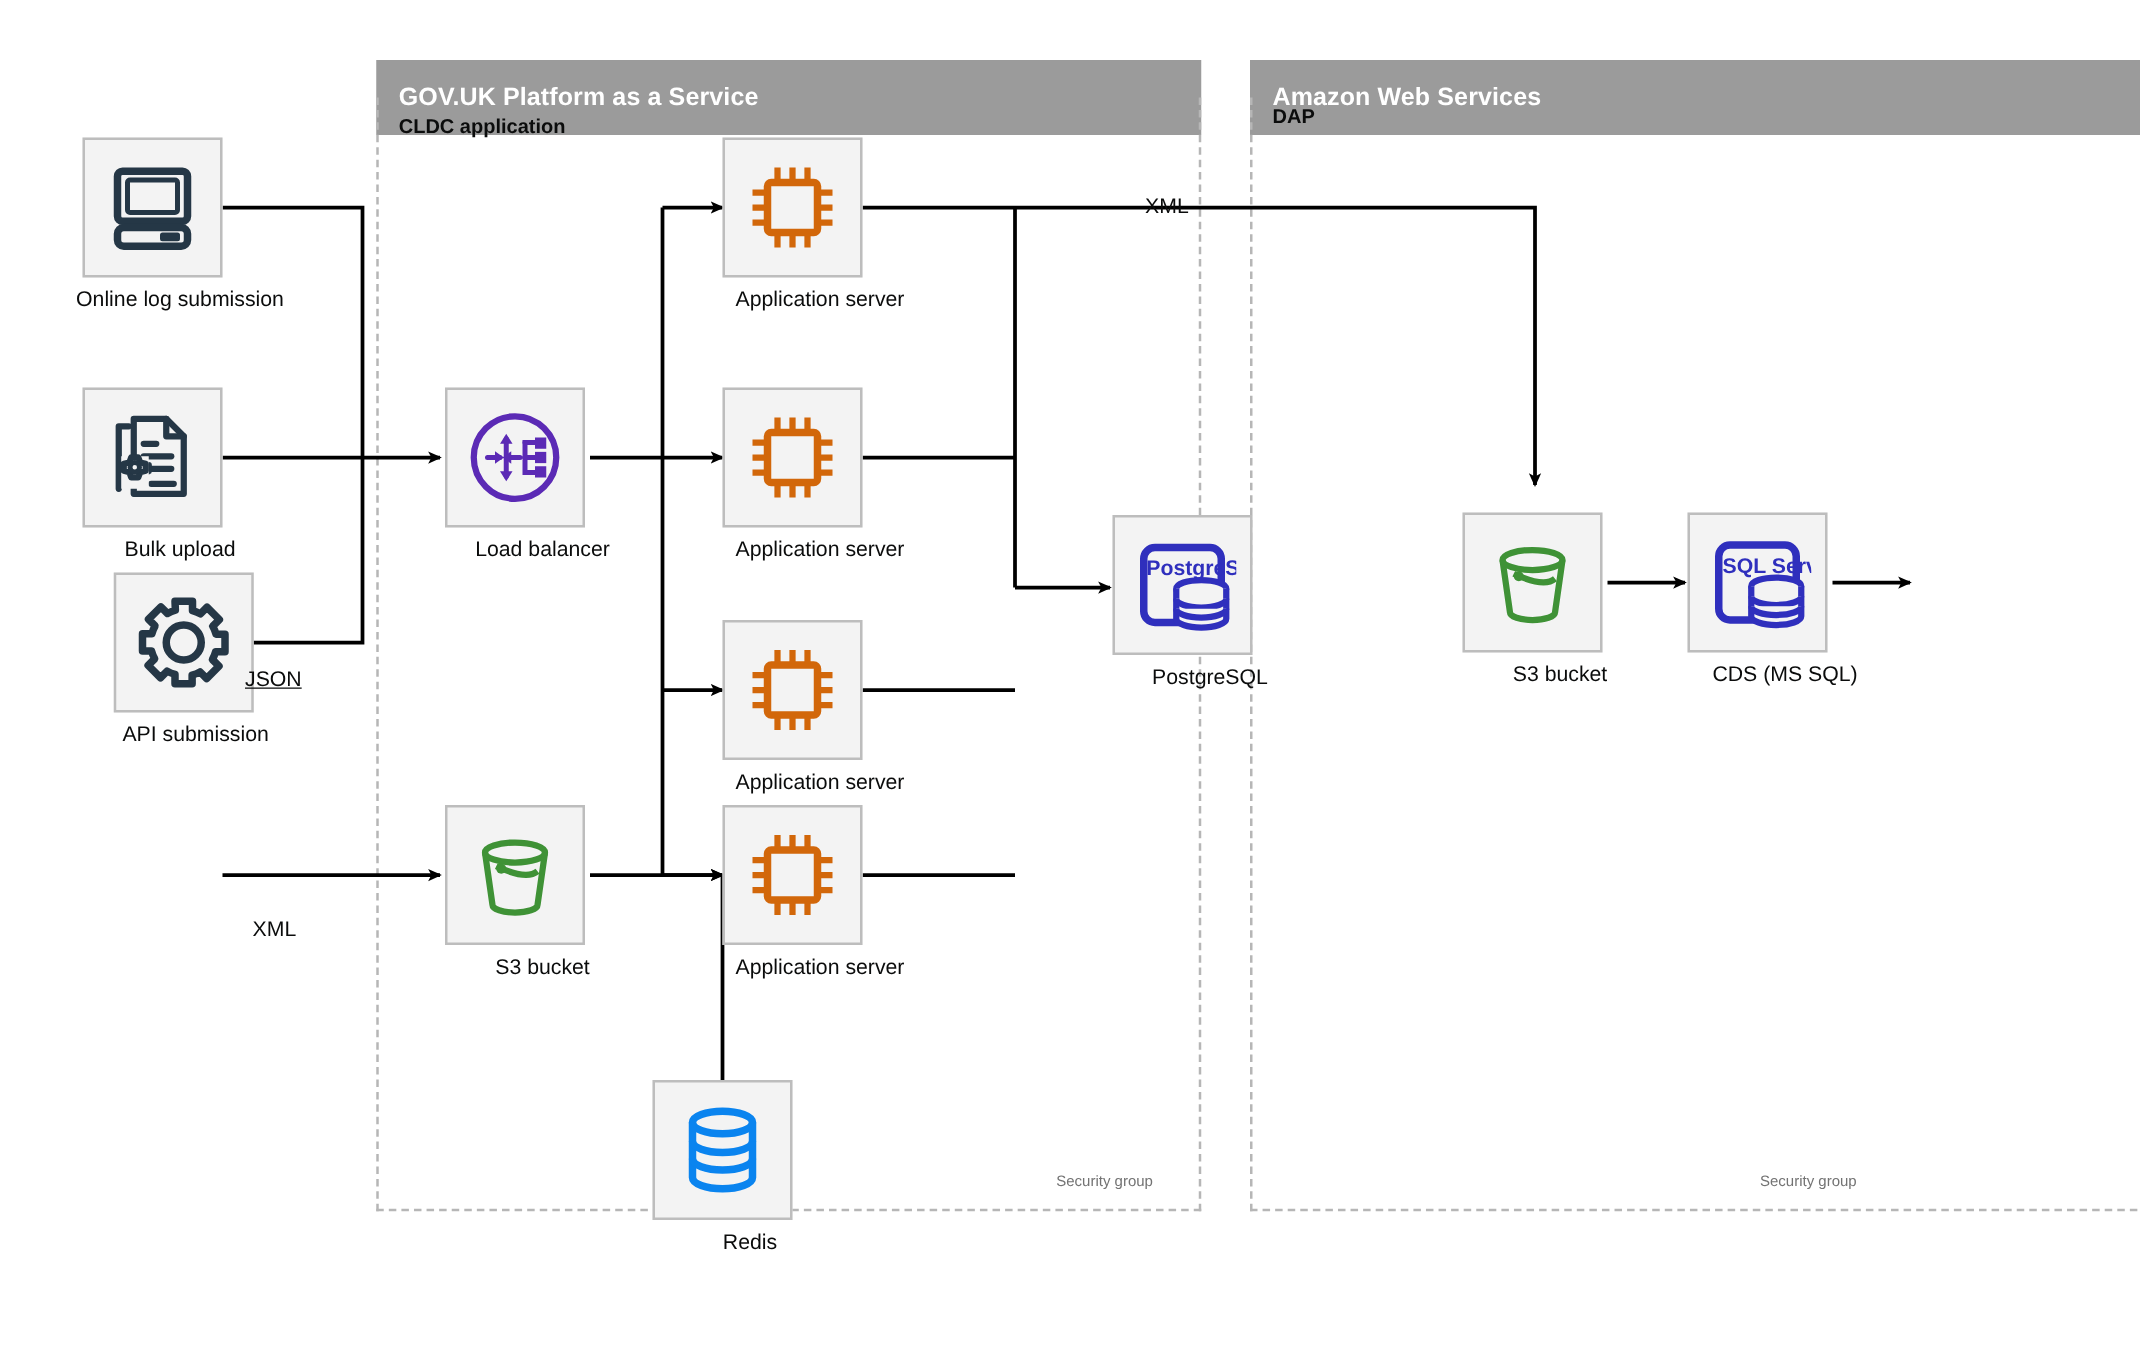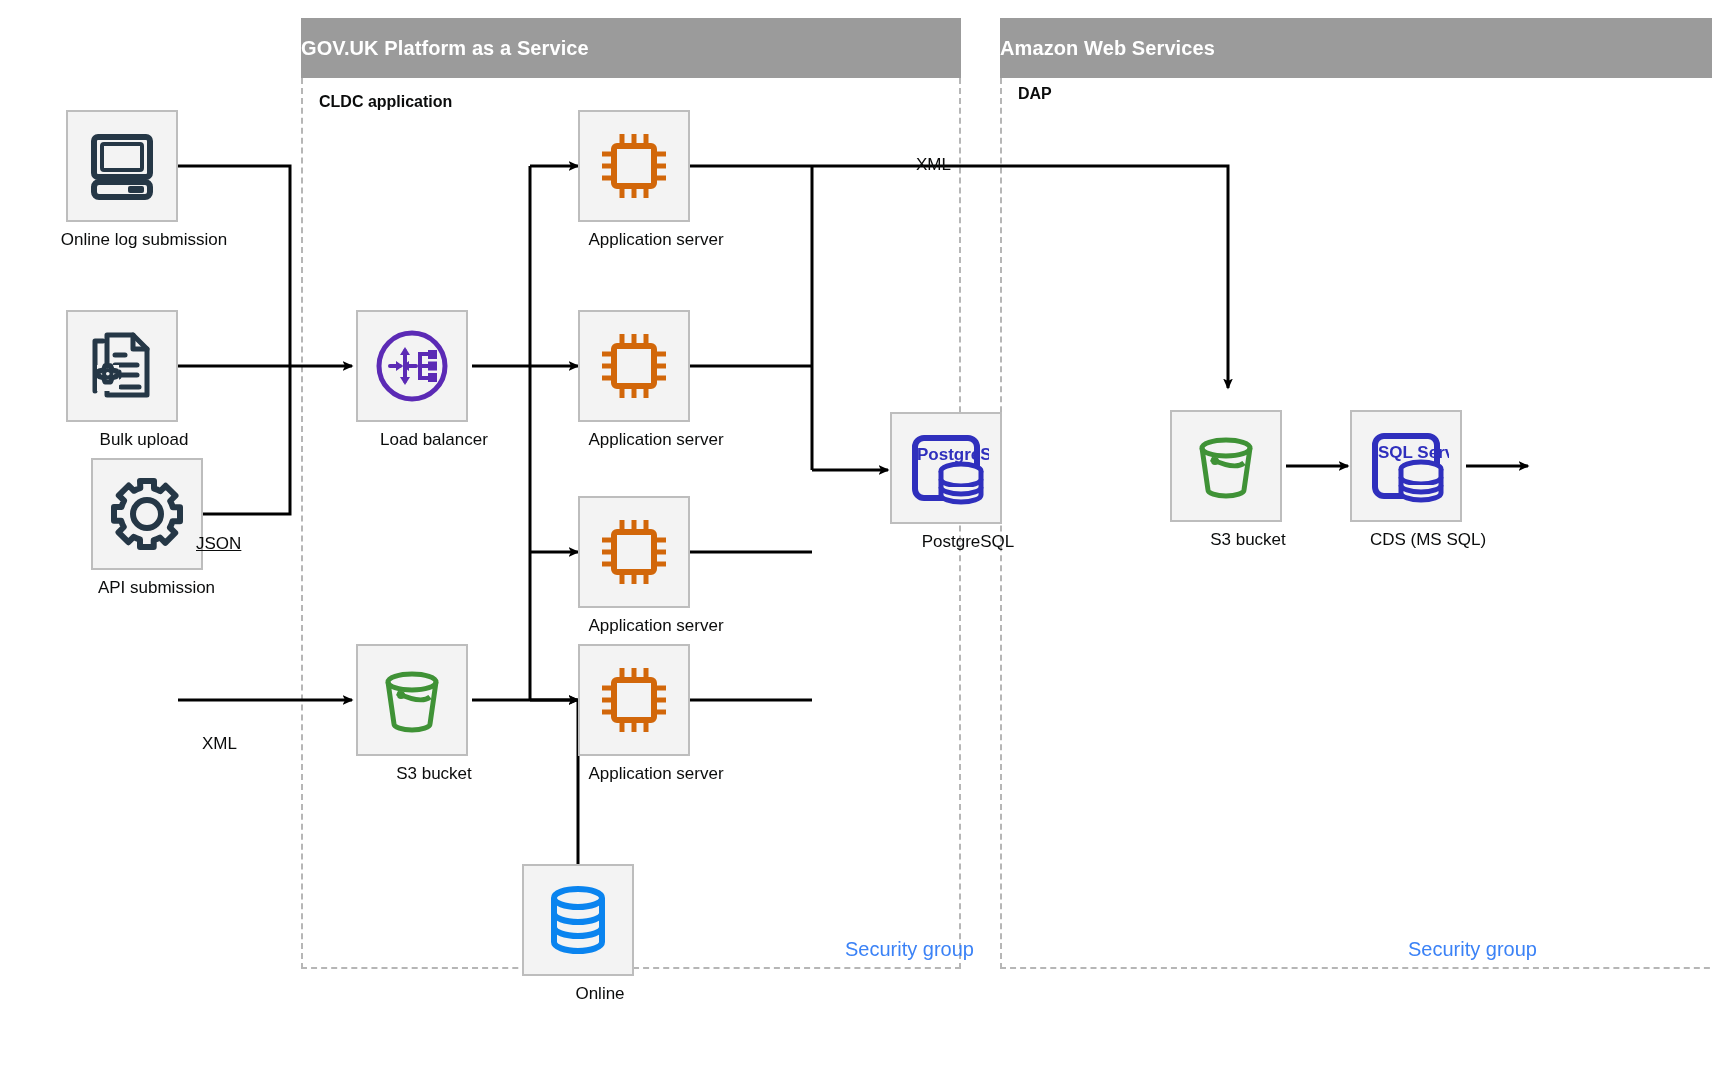--- a/index.html
+++ b/index.html
@@ -1,24 +1,24 @@
 <!DOCTYPE html>
 <html><head>
 <meta charset="utf-8">
 <style>
   html,body{margin:0;padding:0;background:#ffffff;}
   body{width:1712px;height:1082px;font-family:"Liberation Sans",sans-serif;color:#0b0c0c;}
   #stage{position:relative;width:1712px;height:1082px;overflow:hidden;}
   svg#wires{position:absolute;left:0;top:0;width:1712px;height:1082px;pointer-events:none;}
 
   .zone-header{position:absolute;background:#9b9b9b;color:#ffffff;font-weight:bold;font-size:20px;
-               display:flex;align-items:center;box-sizing:border-box;letter-spacing:.1px;}
+               display:flex;align-items:center;padding-left:18px;box-sizing:border-box;letter-spacing:.1px;margin-top:30px;}
   .zone-dash{position:absolute;border:2px dashed #b6b6b6;border-top:none;box-sizing:border-box;}
   .zone-sub{position:absolute;font-weight:bold;font-size:16px;color:#0b0c0c;}
-  .secgroup{position:absolute;font-size:20px;color:#3b82f6;text-align:center;}
+  .secgroup{position:absolute;font-size:12px;color:#737373;text-align:center;}
 
   .node{position:absolute;}
   .tile{width:112px;height:112px;background:#f3f3f3;border:2px solid #bdbdbd;box-sizing:border-box;
         display:flex;align-items:center;justify-content:center;}
   .caption{position:absolute;top:120px;left:50%;transform:translateX(-50%);white-space:nowrap;
            font-size:17px;color:#0b0c0c;text-align:center;margin-left:22px;}
   .edge-label{position:absolute;font-size:17px;color:#0b0c0c;white-space:nowrap;}
   svg.ic{display:block;}
 </style>
 </head>
@@ -294,21 +294,21 @@
     <div class="tile">
       <svg class="ic" width="72" height="80" viewBox="0 0 72 80">
         <g fill="none" stroke="#0a84ef" stroke-width="6">
           <ellipse cx="36" cy="18" rx="24" ry="9"></ellipse>
           <path d="M12,18 V62 a24,9 0 0 0 48,0 V18"></path>
           <path d="M12,33 a24,9 0 0 0 48,0"></path>
           <path d="M12,47 a24,9 0 0 0 48,0"></path>
         </g>
       </svg>
     </div>
-    <div class="caption">Online</div>
+    <div class="caption">Redis</div>
   </div>
 
   <div class="node" style="left:1170px;top:410px;">
     <div class="tile">
       <svg class="ic" width="80" height="80" viewBox="0 0 80 80">
         <g fill="none" stroke="#3f9236" stroke-width="5" stroke-linejoin="round">
           <ellipse cx="40" cy="22" rx="24" ry="8"></ellipse>
           <path d="M16,22 L22,64 a18,6 0 0 0 36,0 L64,22"></path>
           <path d="M25,33 C40,40 52,42 58,37"></path>
         </g>

